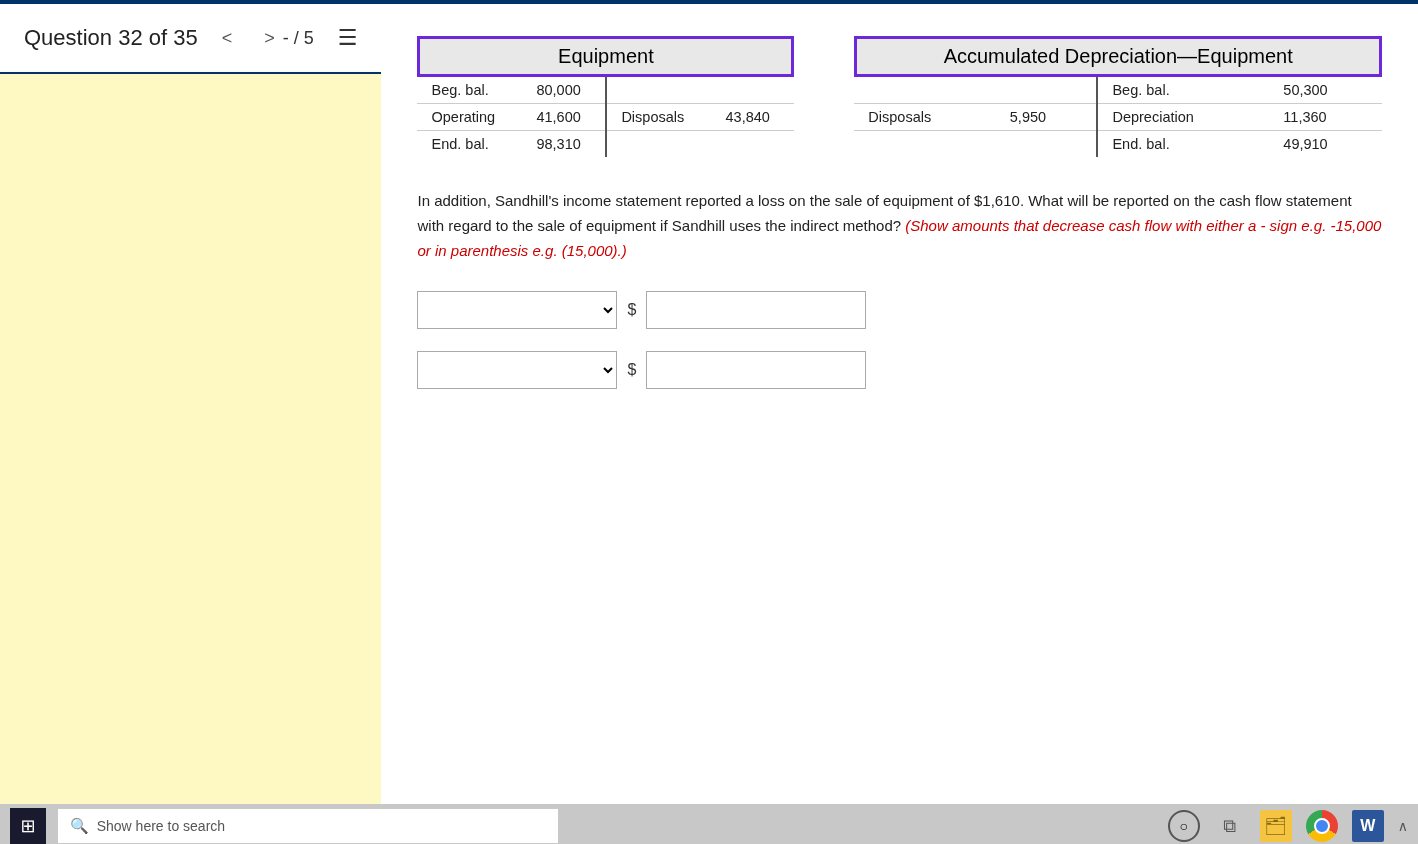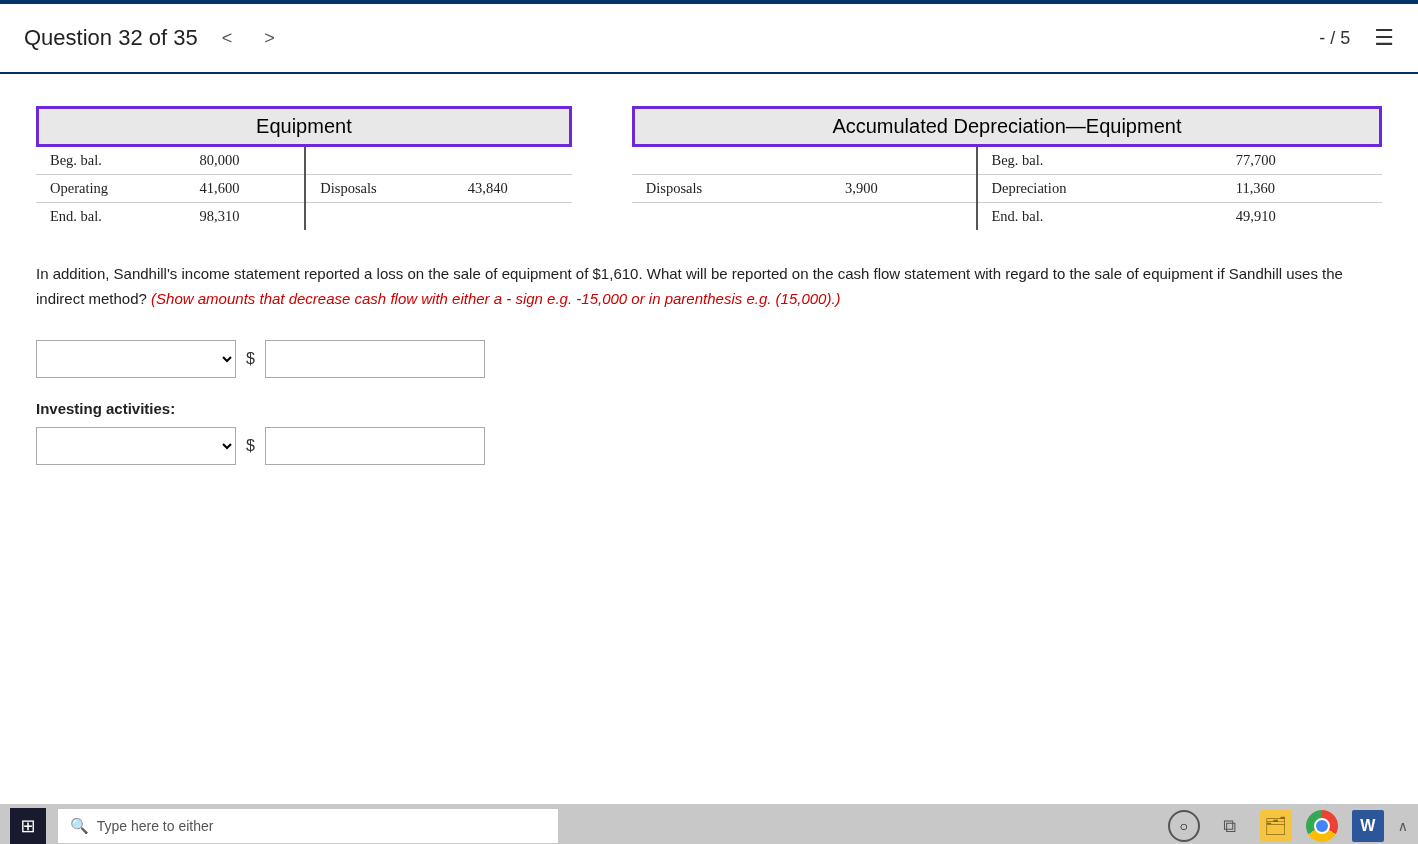--- a/index.html
+++ b/index.html
@@ -1,23 +1,23 @@
 <!DOCTYPE html>
 <html><head>
   <meta charset="utf-8">
   <style>
     * { box-sizing: border-box; margin: 0; padding: 0; }
     body { font-family: Arial, sans-serif; background: #f0f0f0; width: 1418px; height: 844px; overflow: hidden; }
 
     .main-window {
       width: 1418px;
       height: 800px;
-      background: #eab308;
-      display: flex;
-      flex-direction: column;
+      background: #fef9c3;
+      display: flex;
+      flex-direction: row;
     }
 
     
     .header {
       display: flex;
       align-items: center;
       padding: 0 24px;
       height: 70px;
       border-bottom: 2px solid #003366;
       background: #fff;
@@ -101,21 +101,20 @@
     }
 
     .t-account-body td {
       padding: 5px 14px;
       font-size: 14.5px;
       color: #222;
     }
 
     .t-account-body tr {
       border-bottom: 1px solid #ccc;
-      font-family: Liberation Serif, serif;
     }
 
     .t-account-body tr:last-child {
       border-bottom: none;
     }
 
     .divider-cell {
       border-left: 2px solid #555;
     }
 
@@ -346,25 +345,25 @@
       </div>
 
       <div style="flex:1.4;">
         <div class="t-account-header">Accumulated Depreciation—Equipment</div>
         <table class="t-account-body">
           <tbody>
             <tr>
               <td></td>
               <td></td>
               <td class="divider-cell">Beg. bal.</td>
-              <td>77,700</td>
+              <td>50,300</td>
             </tr>
             <tr>
               <td>Disposals</td>
-              <td>3,900</td>
+              <td>5,950</td>
               <td class="divider-cell">Depreciation</td>
               <td>11,360</td>
             </tr>
             <tr>
               <td></td>
               <td></td>
               <td class="divider-cell">End. bal.</td>
               <td>49,910</td>
             </tr>
           </tbody>
@@ -382,41 +381,40 @@
       <div class="form-row">
         <select class="dropdown-select">
           <option value=""></option>
         </select>
         <span class="dollar-sign">$</span>
         <input type="text" class="amount-input" style="">
       </div>
     </div>
 
     <div class="form-section">
-      <div class="section-label">Investing activities:</div>
       <div class="form-row">
         <select class="dropdown-select">
           <option value=""></option>
         </select>
         <span class="dollar-sign">$</span>
         <input type="text" class="amount-input" style="">
       </div>
     </div>
 
   </div>
 
 </div>
 
 <div class="taskbar">
   <div class="taskbar-start">
     <span class="taskbar-start-icon">⊞</span>
   </div>
   <div class="taskbar-search">
     <span class="search-icon-tb">🔍</span>
-    <span class="search-text-tb">Type here to either</span>
+    <span class="search-text-tb">Show here to search</span>
   </div>
   <div class="taskbar-right">
     <div class="taskbar-icon circle">○</div>
     <div class="taskbar-icon" style="font-size:18px; color:#555;">⧉</div>
     <div class="taskbar-icon file-mgr" style="color:#8B6914;">🗂</div>
     <div class="taskbar-icon chrome"></div>
     <div class="taskbar-icon word">W</div>
     <span class="taskbar-chevron">∧</span>
   </div>
 </div>

